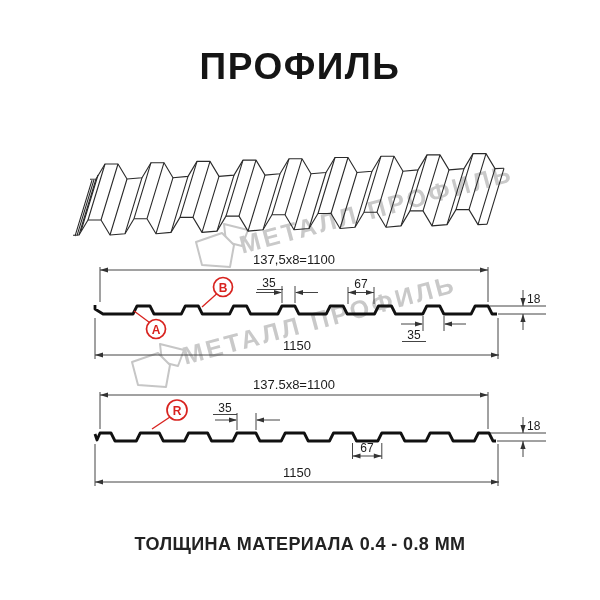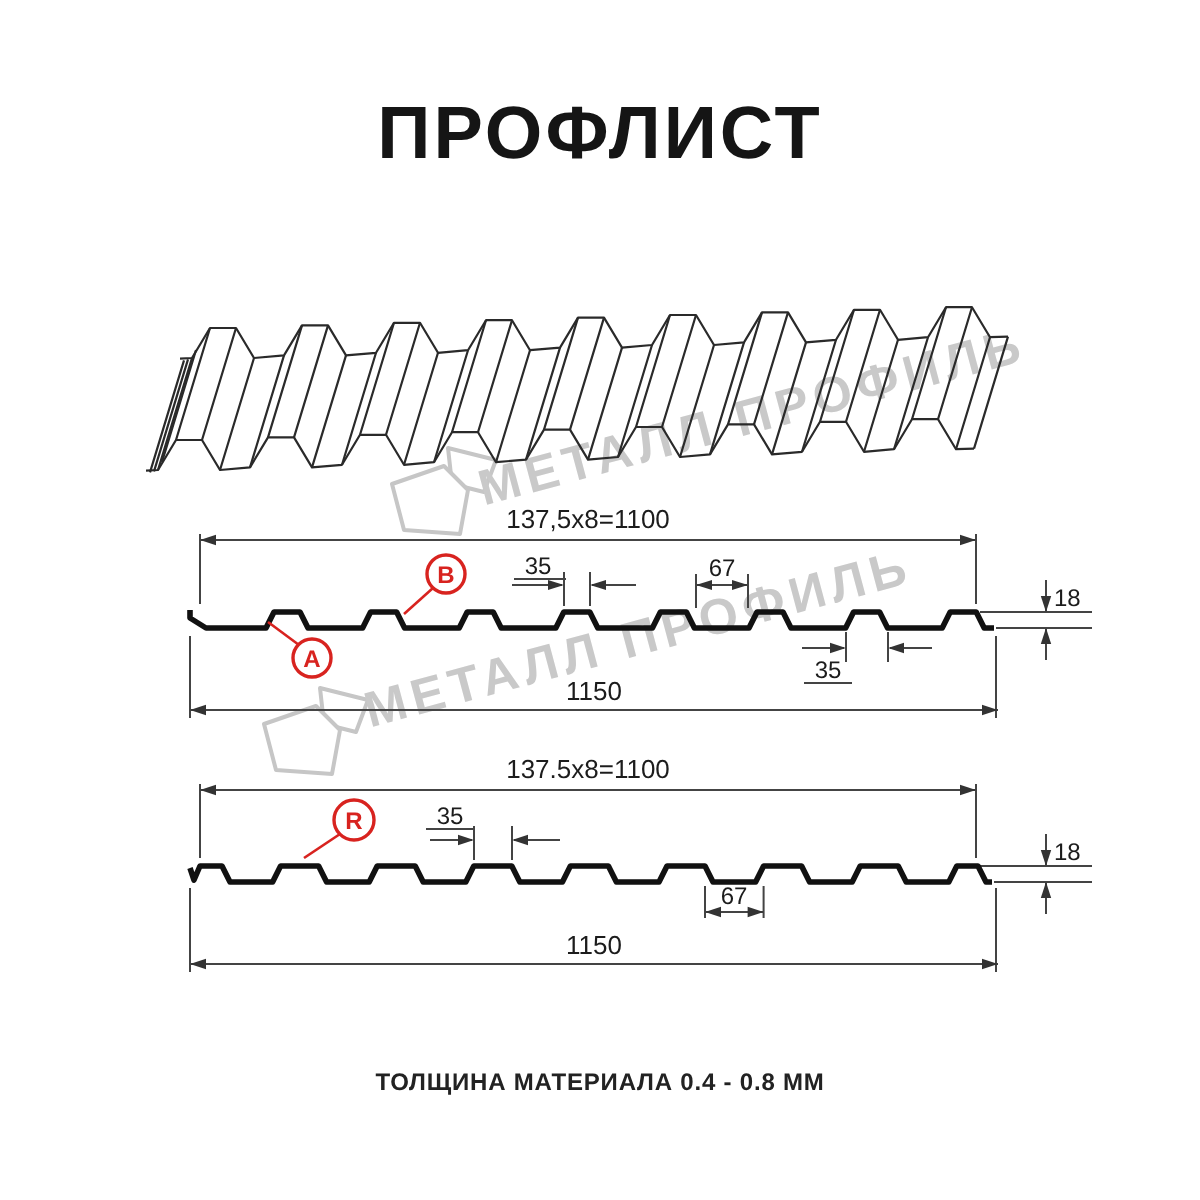--- a/index.html
+++ b/index.html
@@ -3,40 +3,40 @@
 <meta charset="utf-8">
 <style>
   html,body{margin:0;padding:0;background:#fff;}
   .canvas{position:relative;width:600px;height:600px;background:#ffffff;overflow:hidden;
           font-family:"Liberation Sans",sans-serif;}
   .title{position:absolute;left:0;right:0;top:46px;text-align:center;
          font-size:37px;font-weight:800;letter-spacing:1.5px;color:#151515;}
   .subtitle{position:absolute;left:0;right:0;top:92px;text-align:center;
          font-size:17px;font-weight:600;letter-spacing:1px;color:#1b1b1b;}
   .footer{position:absolute;left:0;right:0;top:534px;text-align:center;
-         font-size:12px;font-weight:700;letter-spacing:0.4px;color:#222;}
+         font-size:18px;font-weight:700;letter-spacing:0.4px;color:#222;}
   .wm-text{position:absolute;white-space:nowrap;color:#c9c9c9;
          font-size:25px;font-weight:700;letter-spacing:3px;
          transform:rotate(-15deg);transform-origin:left center;}
   .wm1{left:240px;top:231px;}
   .wm2{left:183px;top:342px;}
   .wm-logo{position:absolute;}
   .wm-logo1{left:190px;top:218px;}
   .wm-logo2{left:126px;top:338px;}
   svg.draw{position:absolute;left:0;top:0;}
   .dimtxt{font-size:13px;fill:#1c1c1c;}
   .dimtxt-s{font-size:12px;fill:#1c1c1c;}
   .redtxt{font-size:12px;font-weight:bold;fill:#d8231f;}
 </style>
 </head>
 <body>
 
 <div class="canvas">
 
-  <div class="title">ПРОФЛИСТ</div>
+  <div class="title">ПРОФИЛЬ</div>
 
   <svg class="wm-logo wm-logo1" width="64" height="54" viewBox="0 0 64 54">
     <path d="M34,6 L58,12 L52,28 L36,24 Z" fill="#ffffff" stroke="#c6c6c6" stroke-width="2" stroke-linejoin="round"></path>
     <path d="M6,24 L32,15 L44,27 L40,49 L12,47 Z" fill="#ffffff" stroke="#c6c6c6" stroke-width="2" stroke-linejoin="round"></path>
   </svg>
   <div class="wm-text wm1">МЕТАЛЛ ПРОФИЛЬ</div>
 
   <svg class="wm-logo wm-logo2" width="64" height="54" viewBox="0 0 64 54">
     <path d="M34,6 L58,12 L52,28 L36,24 Z" fill="#ffffff" stroke="#c6c6c6" stroke-width="2" stroke-linejoin="round"></path>
     <path d="M6,24 L32,15 L44,27 L40,49 L12,47 Z" fill="#ffffff" stroke="#c6c6c6" stroke-width="2" stroke-linejoin="round"></path>

